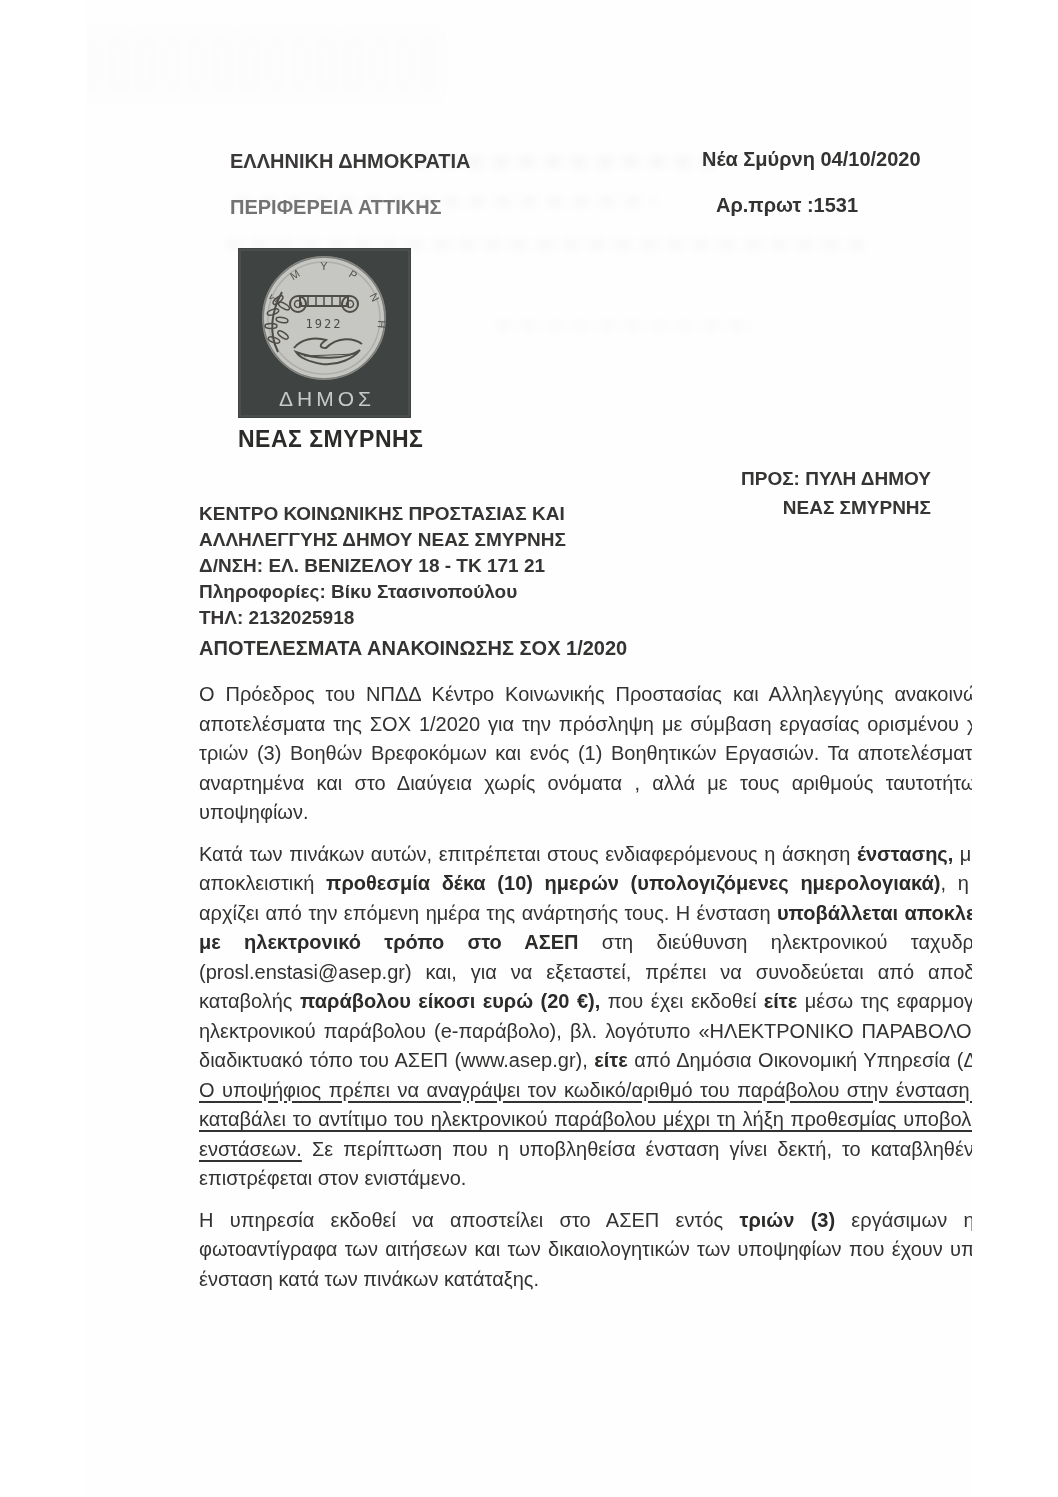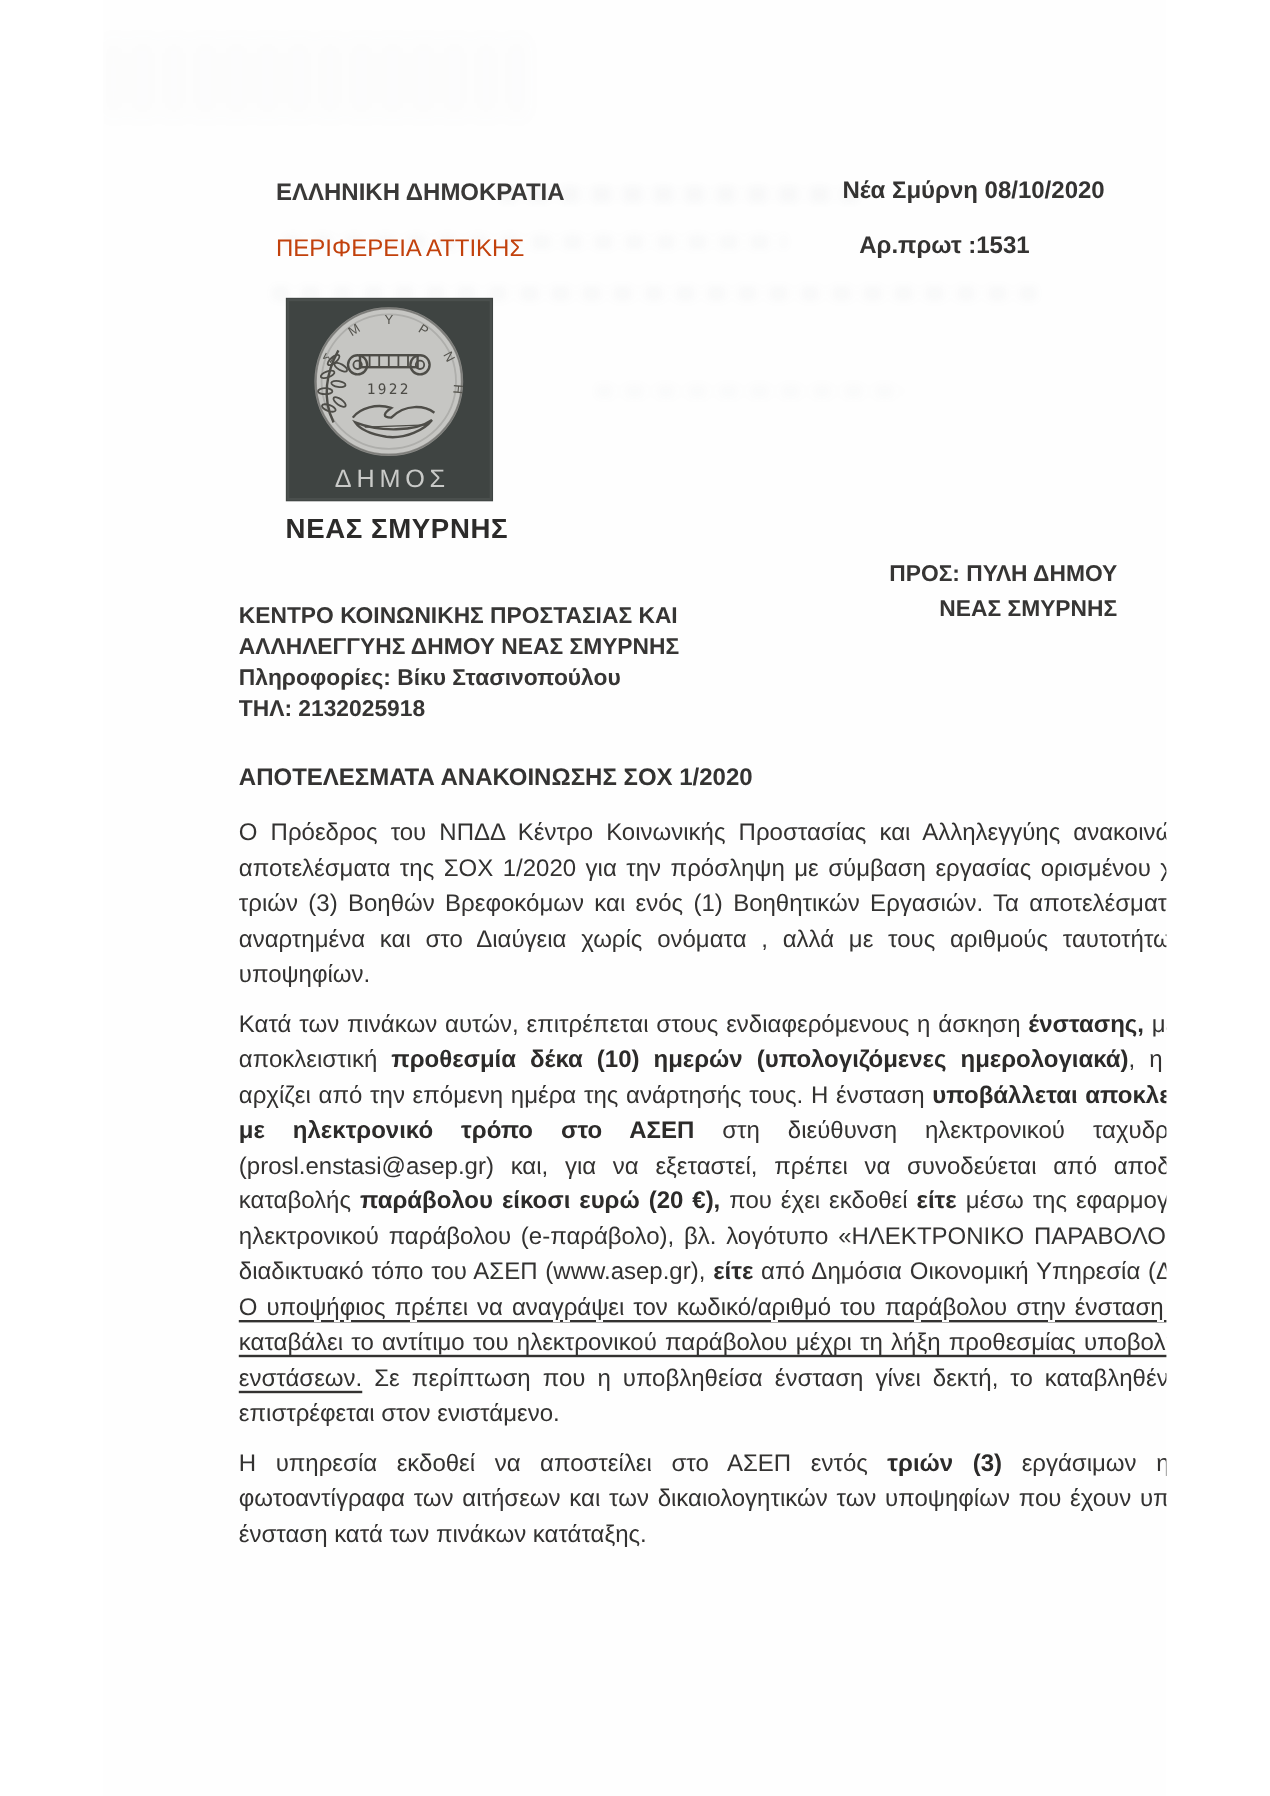--- a/index.html
+++ b/index.html
@@ -22,21 +22,21 @@
     border-radius: 4px;
     pointer-events: none;
   }
   .s1 { left: 330px; top: 155px;  width: 300px; height: 14px; opacity: .45; }
   .s2 { left: 150px; top: 195px;  width: 420px; height: 13px; opacity: .35; }
   .s3 { left: 140px; top: 238px;  width: 640px; height: 13px; opacity: .35; }
   .s4 { left: 0px;   top: 30px;   width: 360px; height: 70px; opacity: .20; filter: blur(8px); }
   .s5 { left: 410px; top: 320px;  width: 260px; height: 12px; opacity: .25; }
 
   .hdr-left-1 { position: absolute; left: 144px; top: 150px; font-size: 20px; font-weight: bold; color: #3a3938; }
-  .hdr-left-2 { position: absolute; left: 144px; top: 196px; font-size: 20px; font-weight: normal; color: #c2410c; }
+  .hdr-left-2 { position: absolute; left: 144px; top: 196px; font-size: 20px; font-weight: bold; color: #737373; }
   .hdr-date   { position: absolute; left: 616px; top: 148px; font-size: 20px; font-weight: bold; color: #343332; }
   .hdr-proto  { position: absolute; left: 630px; top: 194px; font-size: 20px; font-weight: bold; color: #343332; }
 
   .logo-wrap  { position: absolute; left: 152px; top: 248px; width: 190px; }
   .logo-below { margin-top: 4px; font-size: 23px; font-weight: bold; letter-spacing: 0.5px; color: #2c2b2a; }
 
   .sender {
     position: absolute; left: 113px; top: 461px;
     font-size: 19px; font-weight: bold; line-height: 26px; color: #363534; margin-top: 40px;
   }
@@ -69,21 +69,21 @@
 <div class="page">
 
   <div class="smudge s1"></div>
   <div class="smudge s2"></div>
   <div class="smudge s3"></div>
   <div class="smudge s4"></div>
   <div class="smudge s5"></div>
 
   <div class="hdr-left-1">ΕΛΛΗΝΙΚΗ ΔΗΜΟΚΡΑΤΙΑ</div>
   <div class="hdr-left-2">ΠΕΡΙΦΕΡΕΙΑ ΑΤΤΙΚΗΣ</div>
-  <div class="hdr-date">Νέα Σμύρνη 08/10/2020</div>
+  <div class="hdr-date">Νέα Σμύρνη 04/10/2020</div>
   <div class="hdr-proto">Αρ.πρωτ :1531</div>
 
   <div class="logo-wrap">
     <svg width="173" height="170" viewBox="0 0 173 170">
 
       <rect x="0" y="0" width="173" height="170" fill="#3f4442"></rect>
       <rect x="2" y="2" width="169" height="166" fill="none" stroke="#4a4f4d" stroke-width="2"></rect>
 
       <circle cx="86" cy="70" r="61" fill="#c6c6c3" stroke="#8d8d8a" stroke-width="2"></circle>
       <circle cx="86" cy="70" r="56" fill="none" stroke="#aeaeab" stroke-width="1.5"></circle>
@@ -123,20 +123,21 @@
       <path d="M66,108 L118,106" stroke="#4e4d48" stroke-width="1"></path>
 
       <text class="seal-dimos" x="89" y="158" text-anchor="middle">ΔΗΜΟΣ</text>
     </svg>
     <div class="logo-below">ΝΕΑΣ ΣΜΥΡΝΗΣ</div>
   </div>
 
   <div class="sender">
     <div>ΚΕΝΤΡΟ ΚΟΙΝΩΝΙΚΗΣ ΠΡΟΣΤΑΣΙΑΣ ΚΑΙ</div>
     <div>ΑΛΛΗΛΕΓΓΥΗΣ ΔΗΜΟΥ ΝΕΑΣ ΣΜΥΡΝΗΣ</div>
+    <div>Δ/ΝΣΗ: ΕΛ. ΒΕΝΙΖΕΛΟΥ 18 - ΤΚ 171 21</div>
     <div>Πληροφορίες: Βίκυ Στασινοπούλου</div>
     <div>ΤΗΛ: 2132025918</div>
   </div>
 
   <div class="recipient">
     <div>ΠΡΟΣ: ΠΥΛΗ ΔΗΜΟΥ</div>
     <div>ΝΕΑΣ ΣΜΥΡΝΗΣ</div>
   </div>
 
   <div class="doc-title">ΑΠΟΤΕΛΕΣΜΑΤΑ ΑΝΑΚΟΙΝΩΣΗΣ ΣΟΧ 1/2020</div>

